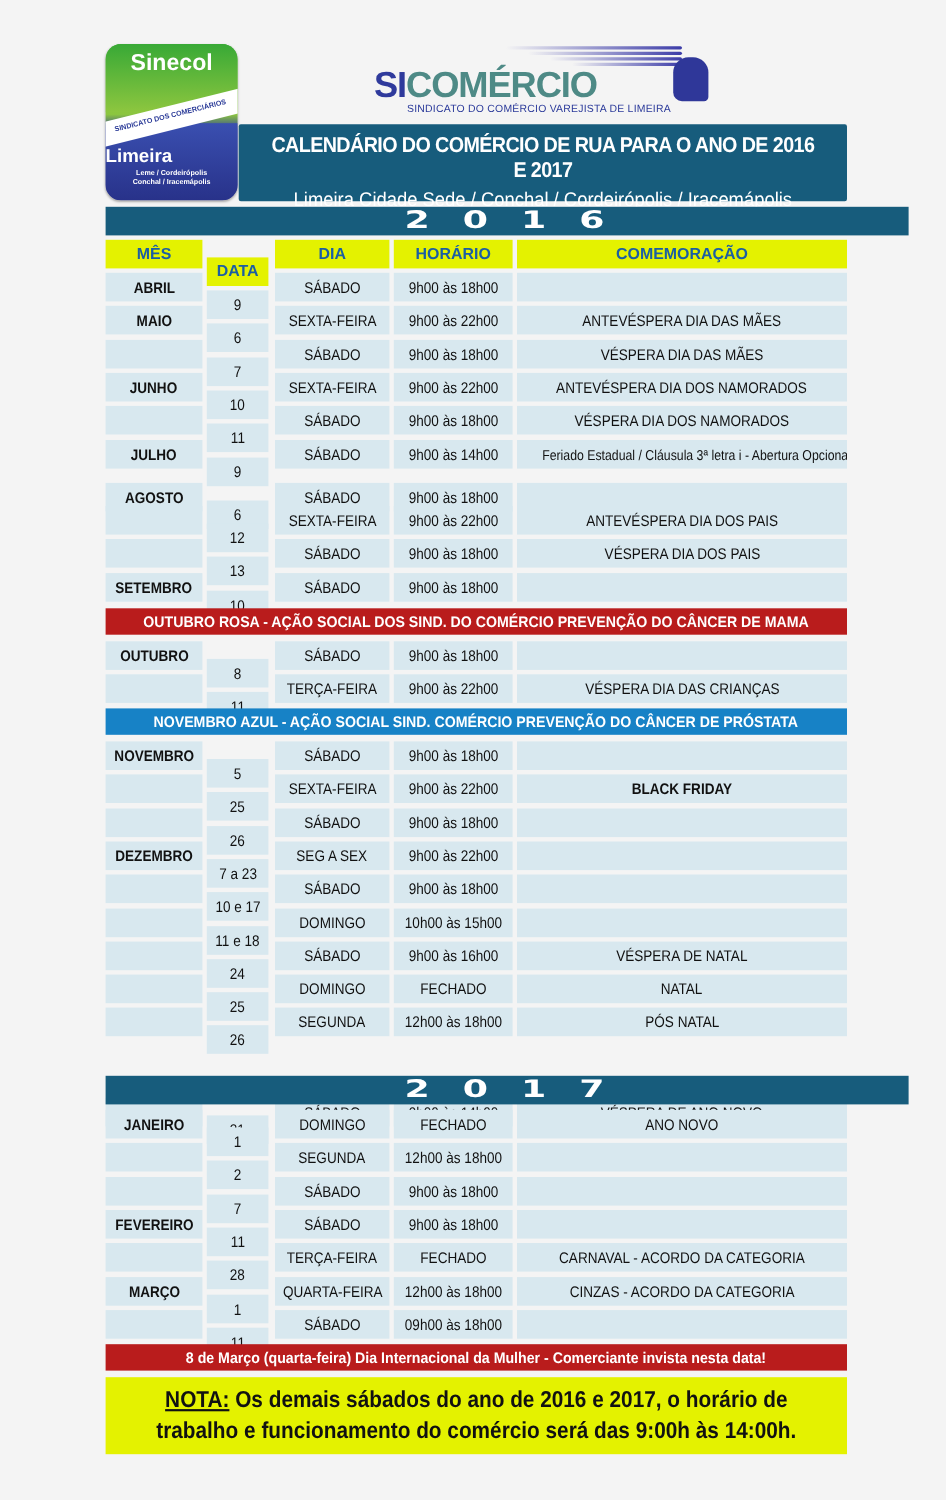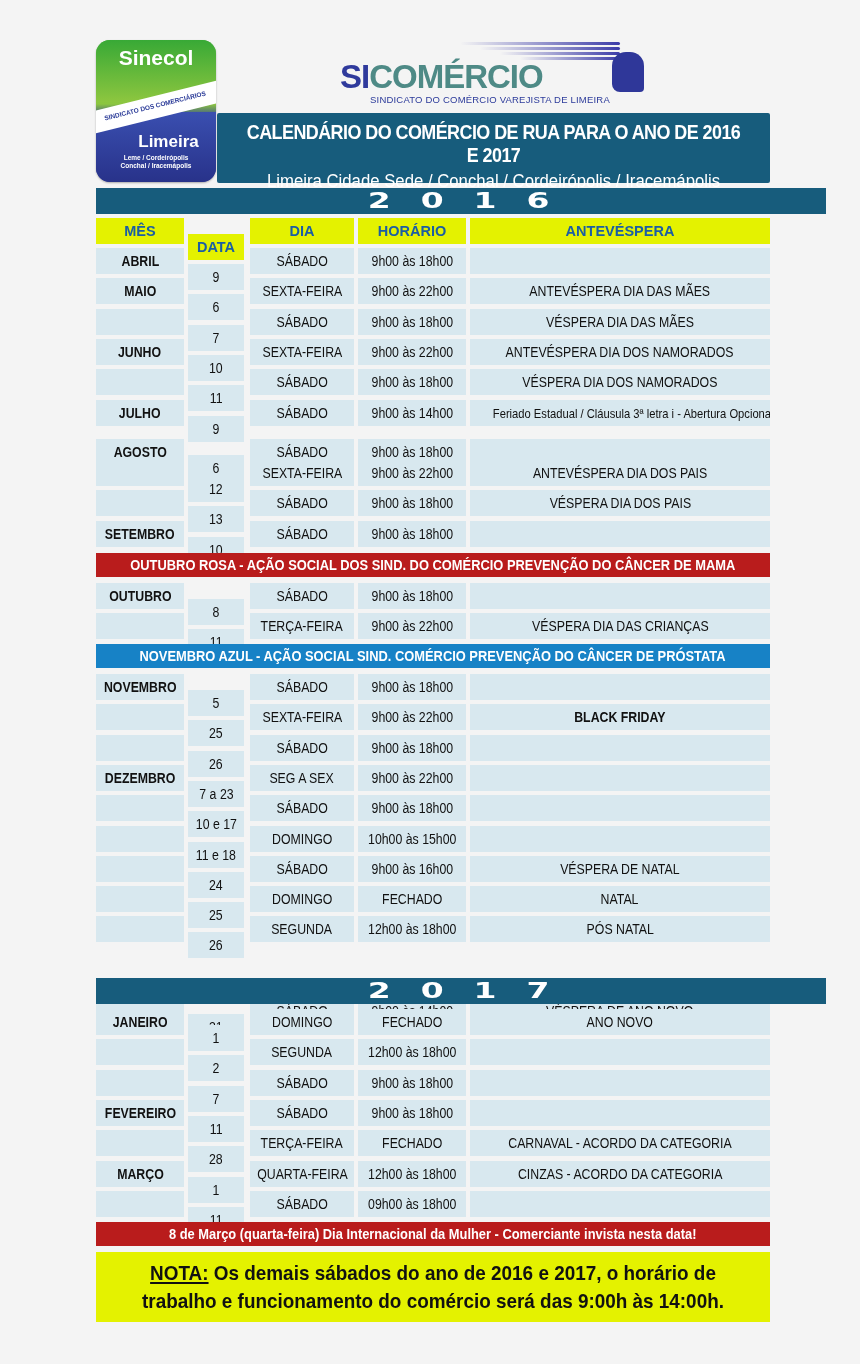--- a/index.html
+++ b/index.html
@@ -7,21 +7,21 @@
   body { position: relative; font-family: "Liberation Sans", sans-serif; }
 
   
   .sinecol { position: absolute; left: 96px; top: 40px; width: 120px; height: 142px; border-radius: 14px; overflow: hidden;
     background: linear-gradient(180deg, #49b23c 0%, #8cc63f 45%, #2f3d9c 55%, #28358c 100%); box-shadow: 0 1px 2px rgba(0,0,0,.3); }
   .sinecol .top { position: absolute; left: 0; top: 0; width: 100%; height: 62px; background: linear-gradient(180deg,#38a936,#8dc63f); }
   .sinecol .bottom { position: absolute; left: 0; top: 72px; width: 100%; height: 70px; background: linear-gradient(180deg,#3a4fb0,#28328a); }
   .sinecol .band { position: absolute; left: -10px; top: 56px; width: 140px; height: 22px; background: #fff; transform: rotate(-14deg); transform-origin: center; }
   .sinecol .name { position: absolute; left: 0; top: 6px; width: 100%; text-align: center; color: #fff; font-weight: bold; font-size: 21px; }
   .sinecol .band-text { position: absolute; left: 4px; top: 62px; width: 110px; text-align: center; color: #2b3b98; font-weight: bold; font-size: 6.5px; transform: rotate(-14deg); }
-  .sinecol .city { position: absolute; left: 0; top: 92px; width: 100%; text-align: center; color: #fff; font-weight: bold; font-size: 17px; padding-left: 25px; }
+  .sinecol .city { position: absolute; left: 0; top: 92px; width: 100%; color: #fff; font-weight: bold; font-size: 17px; }
   .sinecol .sub { position: absolute; left: 0; width: 100%; text-align: center; color: #fff; font-weight: bold; font-size: 6.5px; }
 
   
   .sicom { position: absolute; left: 340px; top: 38px; width: 310px; height: 70px; }
   .sicom .wing { position: absolute; height: 3px; right: 30px; border-radius: 2px; background: linear-gradient(90deg, rgba(60,60,170,0), #3c3ca8); }
   .sicom .head { position: absolute; left: 272px; top: 14px; width: 32px; height: 40px; background: #2f3799; border-radius: 14px 14px 4px 8px; }
   .sicom .word { position: absolute; left: 0; top: 22px; font-size: 33px; font-weight: bold; letter-spacing: -1px; line-height: 1; }
   .sicom .word .si { color: #2f3a9c; }
   .sicom .word .co { color: #4e8a86; }
   .sicom .tag { position: absolute; left: 30px; top: 56px; font-size: 9.5px; color: #2b3a9a; letter-spacing: 0.2px; }
@@ -94,21 +94,21 @@
   <div class="l2">Limeira Cidade Sede / Conchal / Cordeirópolis / Iracemápolis</div>
 </div>
 
 <div class="year" style="top:188px"><span>2016</span></div>
 
 <div class="row hdr" style="top:218px">
   <div class="cell c-mes"><span class="t">MÊS</span></div>
   <div class="cell c-data"><span class="t">DATA</span></div>
   <div class="cell c-dia"><span class="t">DIA</span></div>
   <div class="cell c-hor"><span class="t">HORÁRIO</span></div>
-  <div class="cell c-com"><span class="t">ANTEVÉSPERA</span></div>
+  <div class="cell c-com"><span class="t">COMEMORAÇÃO</span></div>
 </div>
 
 <div id="rows-a">
     <div class="row" style="top: 248px;">
       <div class="cell c-mes"><span class="t">ABRIL</span></div>
       <div class="cell c-data"><span class="t">9</span></div>
       <div class="cell c-dia"><span class="t">SÁBADO</span></div>
       <div class="cell c-hor"><span class="t">9h00 às 18h00</span></div>
       <div class="cell c-com"><span class="t"></span></div>
     </div>

